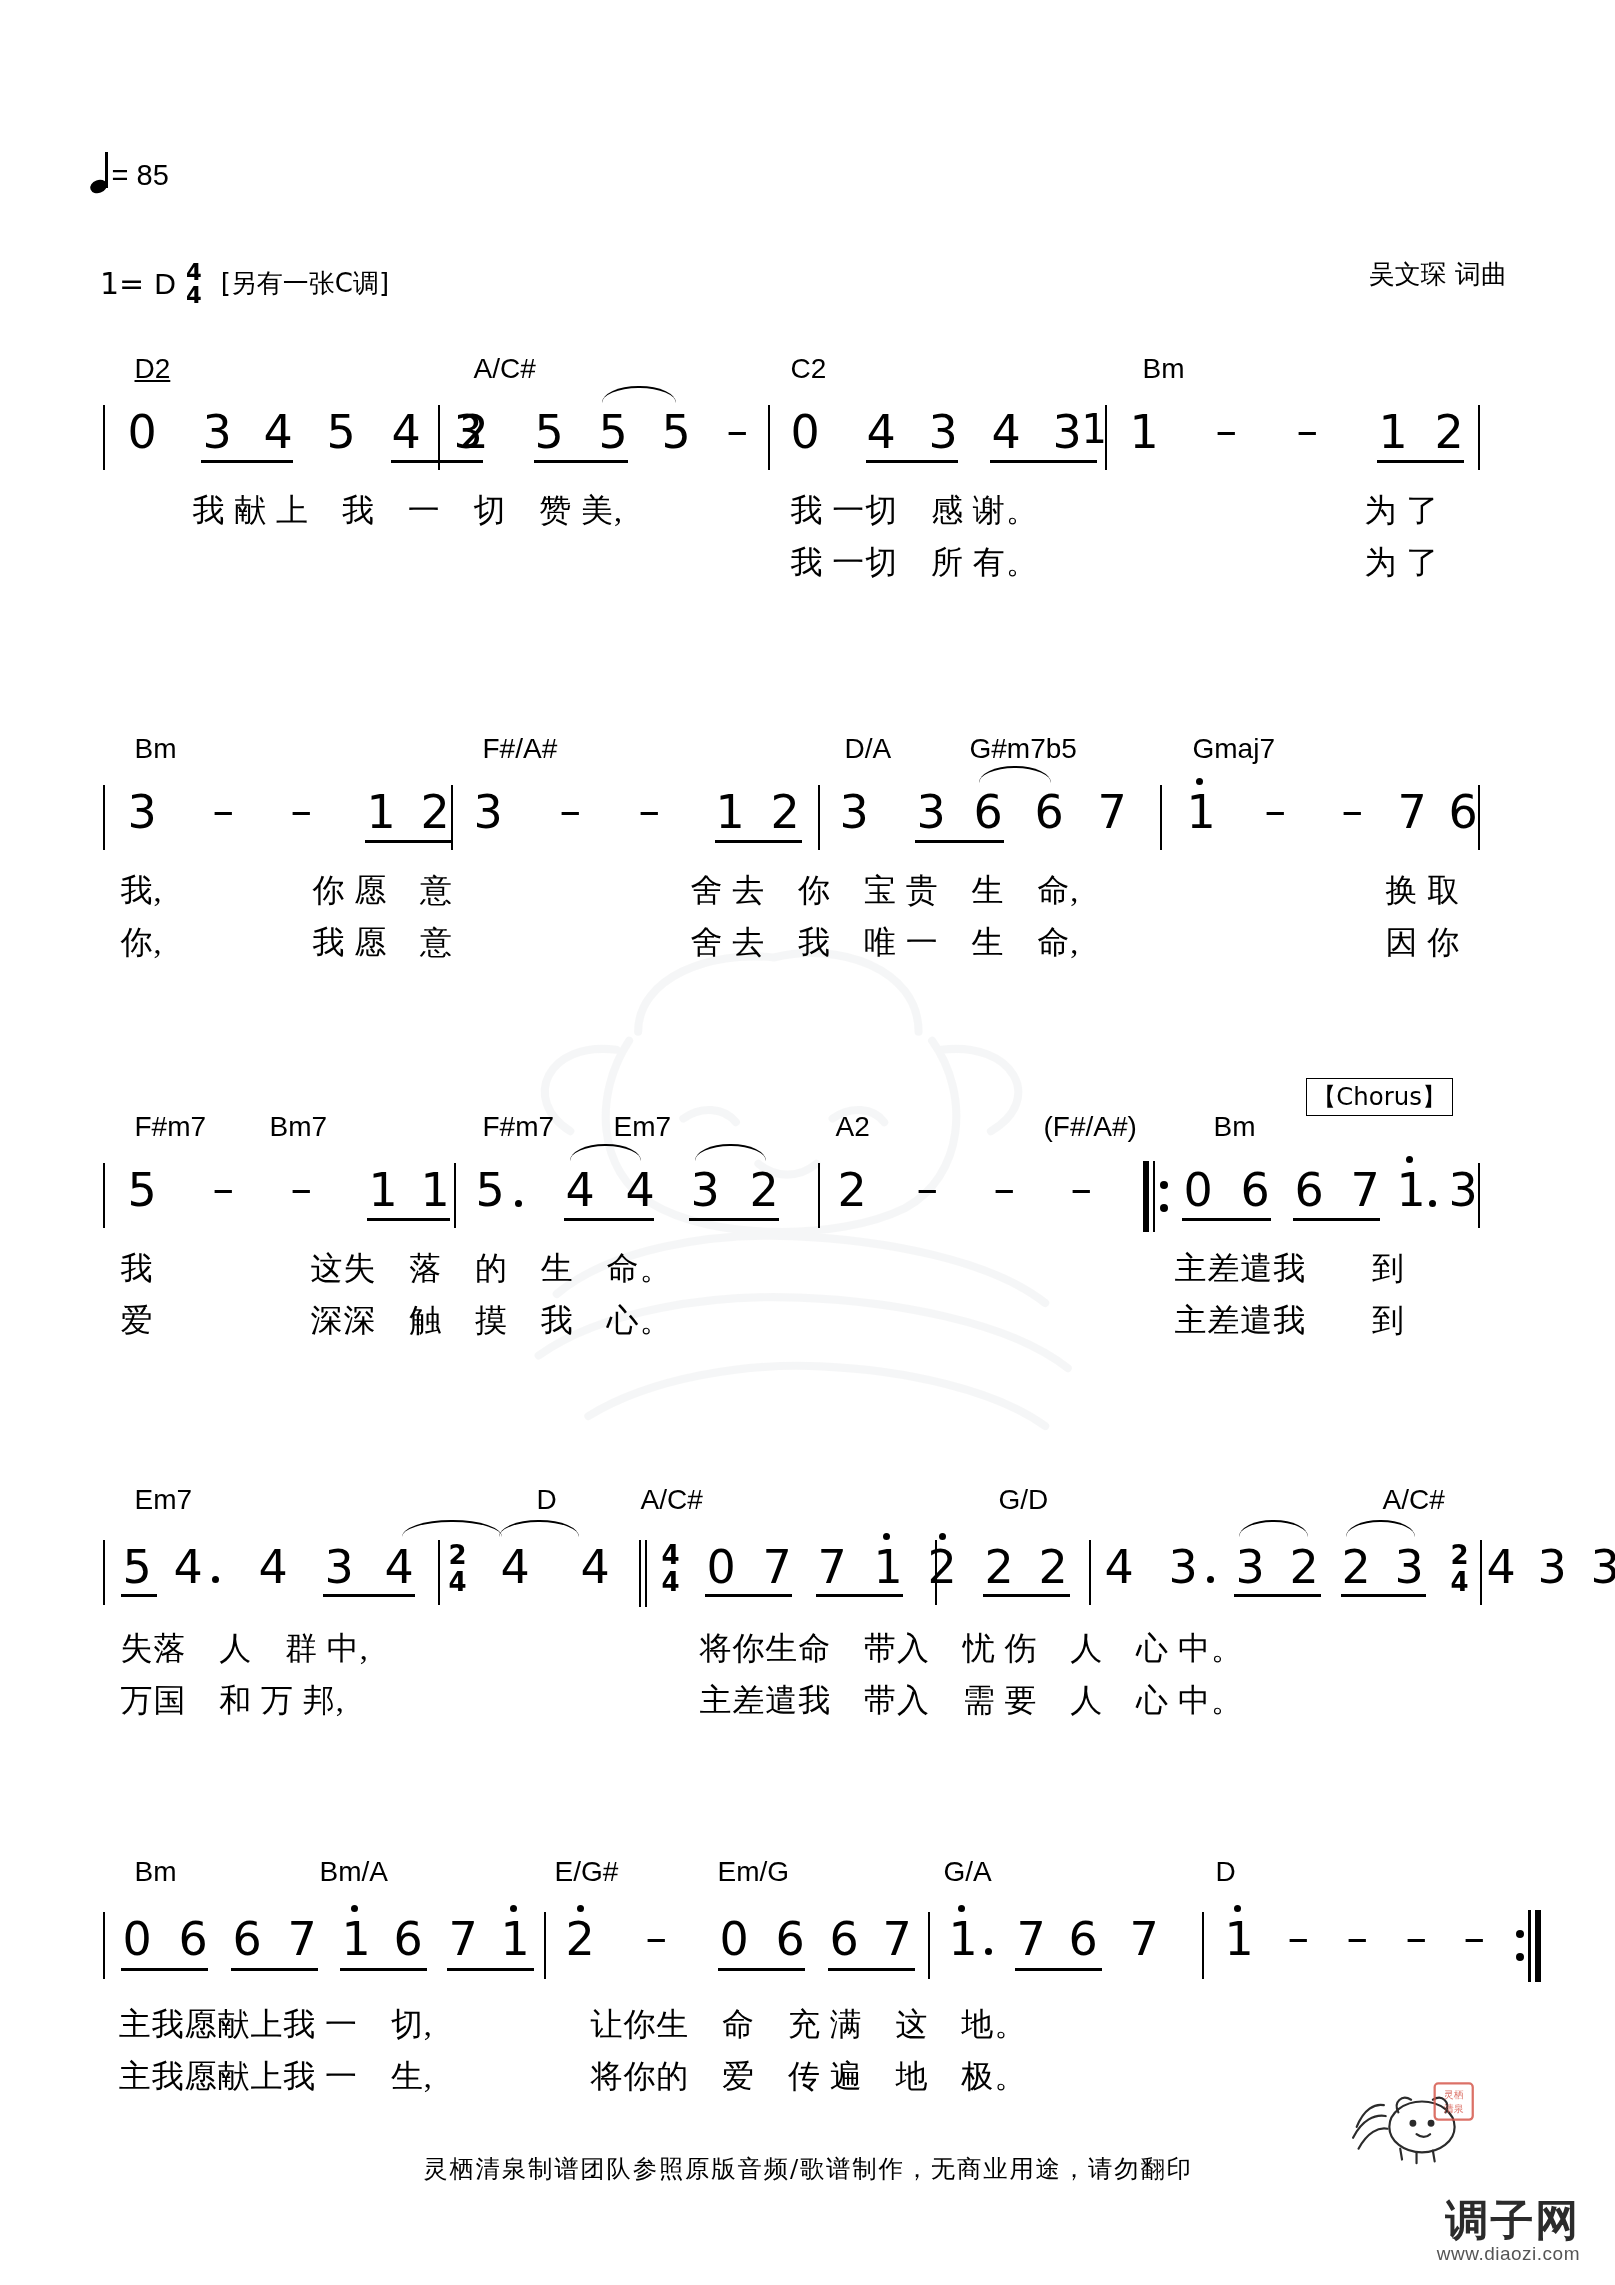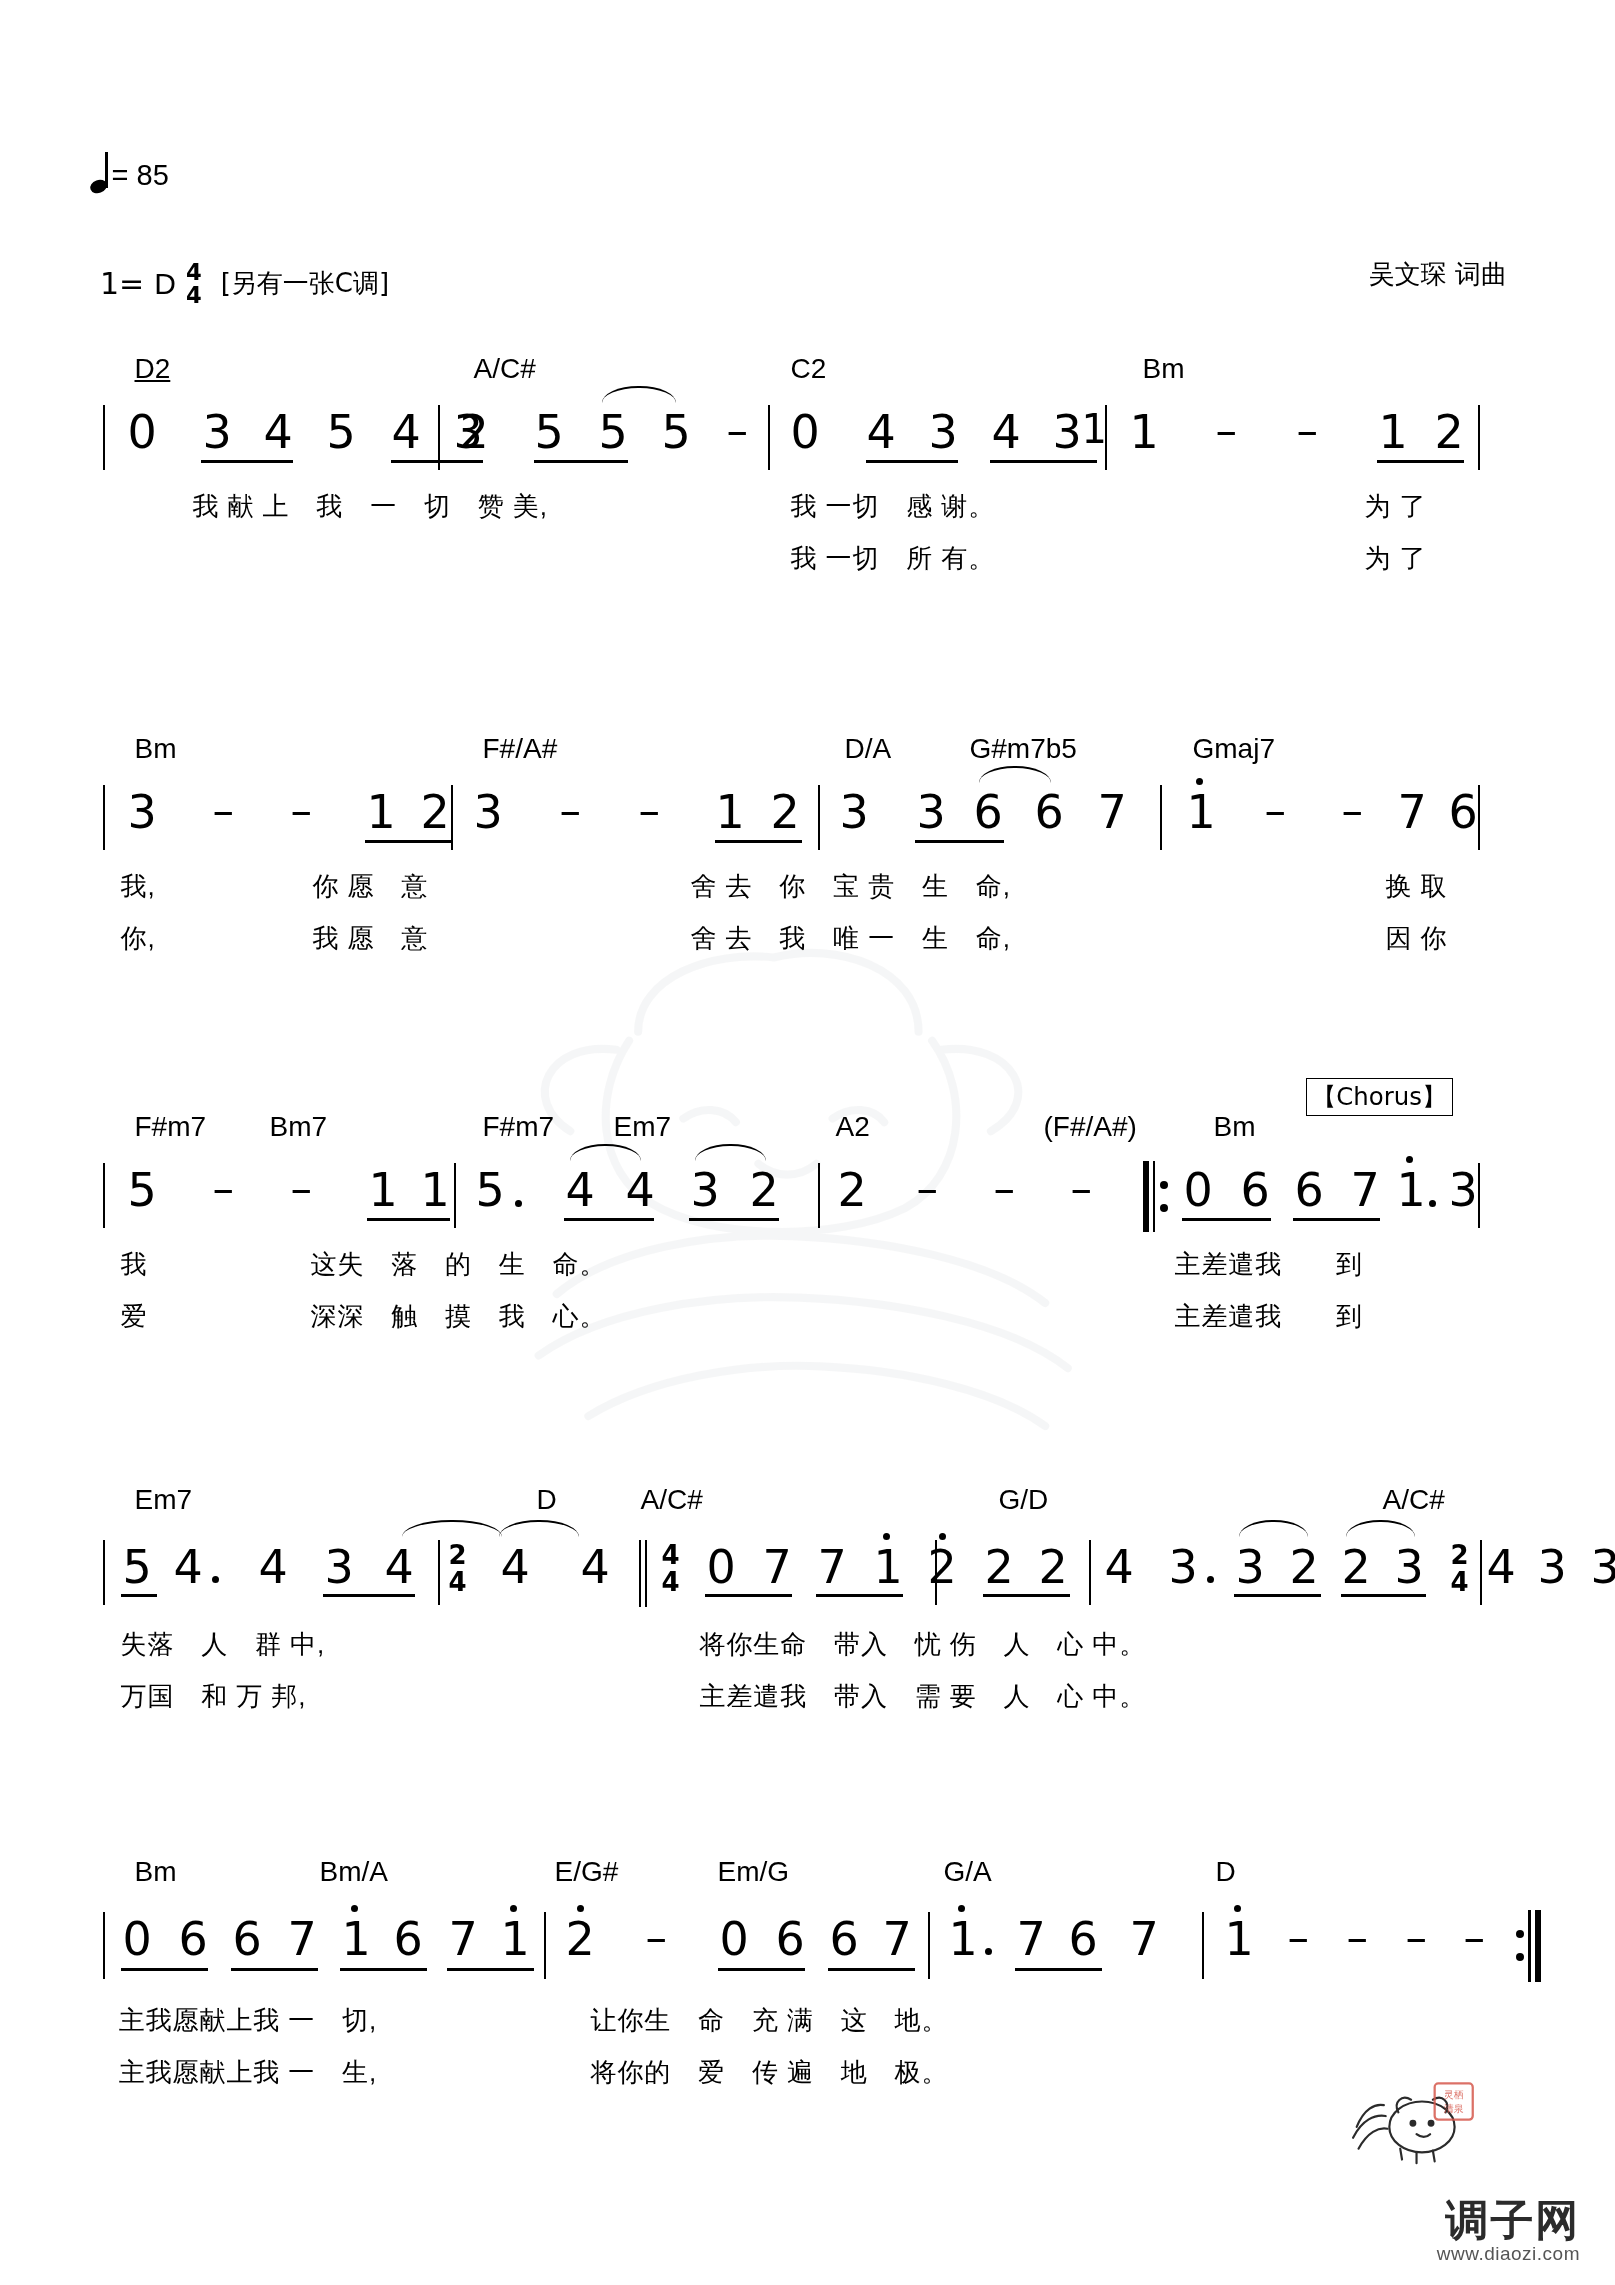--- a/index.html
+++ b/index.html
@@ -60,21 +60,21 @@
   .dbar{position:absolute;width:10px;height:54px;}
   .dbar i{position:absolute;top:0;width:2.7px;height:100%;background:#000;}
   .dbar i:first-child{left:0;}
   .dbar i:last-child{left:6.3px;}
   .slur{position:absolute;border-top:2.7px solid #000;border-radius:50%/100% 100% 0 0;height:15.4px;
         border-left:0;border-right:0;border-bottom:0;}
   .tsig{position:absolute;display:inline-flex;flex-direction:column;align-items:center;line-height:1.02;
         font-size:26px;font-weight:700;font-family:"DejaVu Sans",sans-serif;}
   .repeat-start,.repeat-end{position:absolute;width:22.6px;height:62px;}
   .repeat-start b,.repeat-end b{position:absolute;background:#000;}
-  .lyric{position:absolute;font-size:26px;font-family:Liberation Sans, sans-serif;
+  .lyric{position:absolute;font-size:32px;font-family:Liberation Serif, serif;
          white-space:nowrap;letter-spacing:0.9px;}
 
   
   .footer{position:absolute;left:0;right:0;bottom:100px;text-align:center;font-size:24.4px;z-index:5;
           font-family:"DejaVu Serif","Liberation Serif",serif;letter-spacing:1.8px;}
   .stamp{position:absolute;right:136px;bottom:109px;width:136px;height:100px;z-index:5;opacity:.92;}
 </style>
 </head>
 <body>
 
@@ -436,20 +436,21 @@
         <b style="left:19px;top:0;width:6.3px;height:72px;"></b>
       </div>
 
       <div class="lyric" style="left:16.3px;top:147px;">主我愿献上我 一　切,</div>
       <div class="lyric" style="left:488px;top:147px;">让你生　命　充 满　这　地。</div>
       <div class="lyric" style="left:16.3px;top:199px;">主我愿献上我 一　生,</div>
       <div class="lyric" style="left:488px;top:199px;">将你的　爱　传 遍　地　极。</div>
     </div>
   </div>
 
+  <div class="footer">灵栖清泉制谱团队参照原版音频/歌谱制作，无商业用途，请勿翻印</div>
 
   <svg class="stamp" viewBox="0 0 150 110">
     <g fill="none" stroke="#1a1a1a" stroke-width="2.4" stroke-linecap="round">
       <path d="M14 56 C22 36 34 30 44 32"></path>
       <path d="M10 68 C20 48 34 42 46 44"></path>
       <path d="M16 80 C26 62 38 56 48 58"></path>
       <ellipse cx="86" cy="56" rx="36" ry="28"></ellipse>
       <path d="M60 40 C54 28 64 20 74 26"></path>
       <path d="M112 40 C118 28 108 20 98 26"></path>
       <circle cx="76" cy="52" r="2.6" fill="#1a1a1a"></circle>

